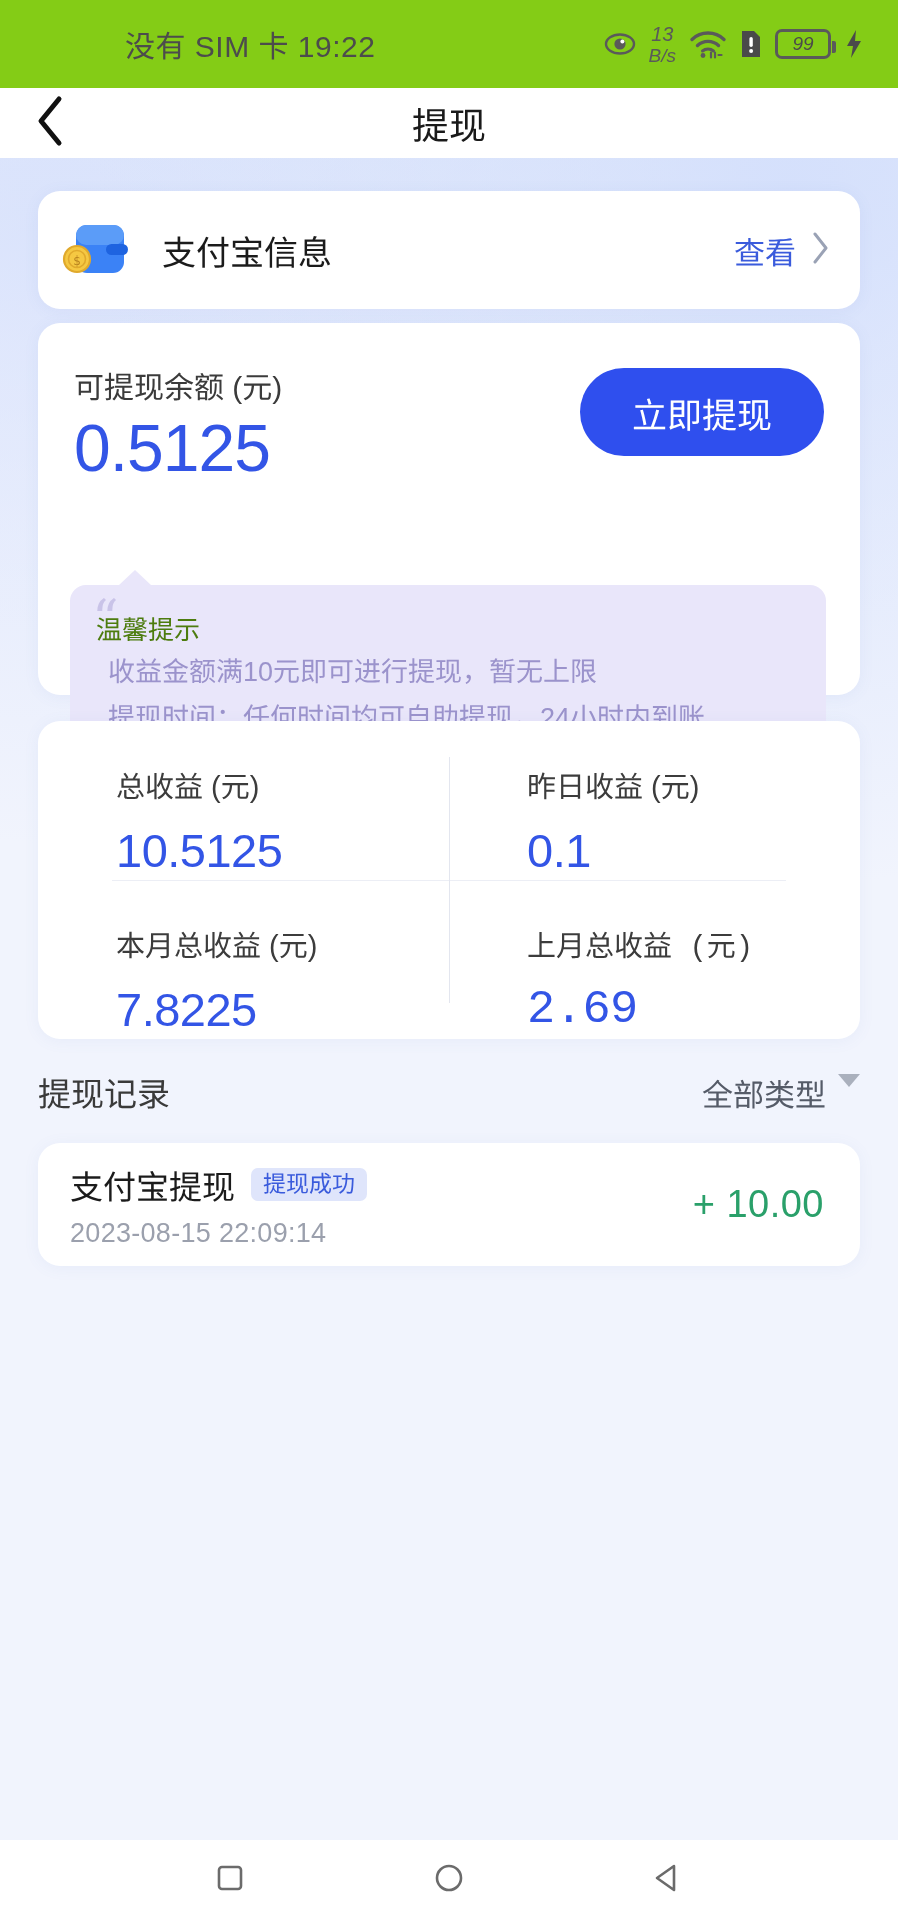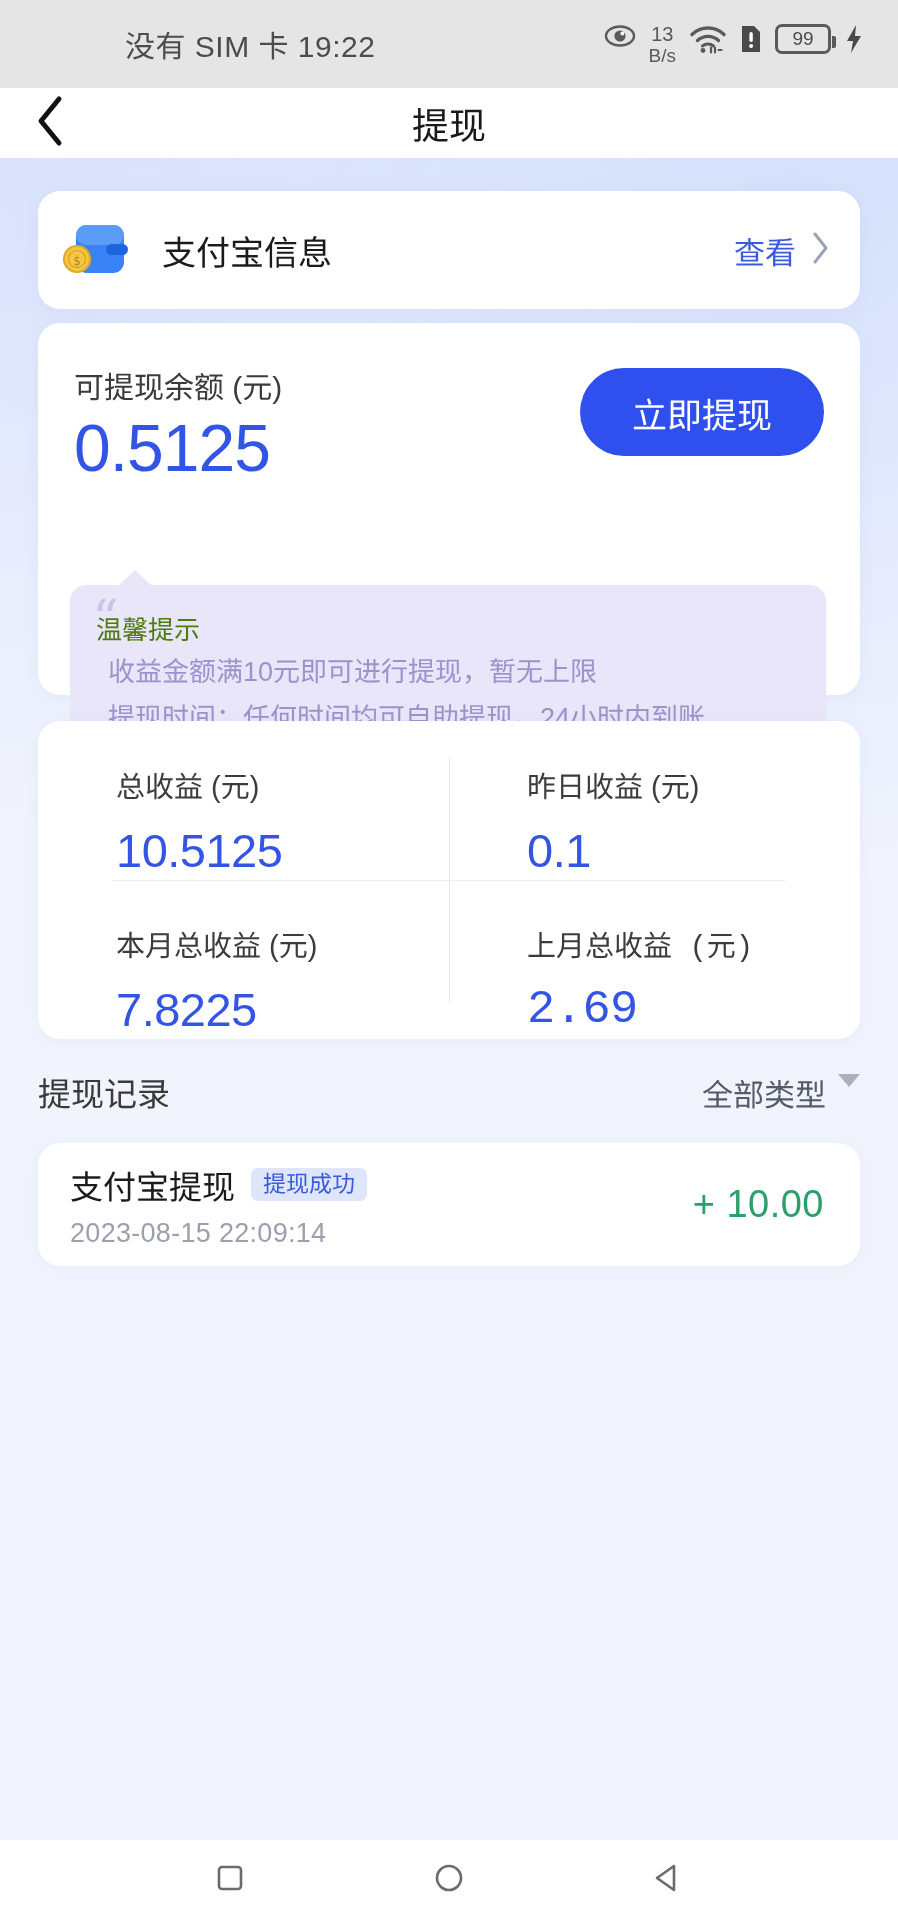--- a/index.html
+++ b/index.html
@@ -7,30 +7,30 @@
     width:898px; height:1920px;
     font-family:"Liberation Sans","DejaVu Sans",sans-serif;
     background:#ffffff;
     overflow:hidden;
   }
   .phone { position:relative; width:898px; height:1920px; background:#ffffff; }
 
   
   .statusbar {
     position:absolute; top:0; left:0; width:898px; height:88px;
-    background:#e5e5e5;
+    background:#84cc16;
     display:flex; align-items:center; justify-content:space-between;
     padding:0 34px 0 0;
   }
   .sb-left {
     display:flex; align-items:center; gap:12px;
     font-size:30px; color:#4c4c4c; letter-spacing:.5px;
     padding-left:125px;
   }
-  .sb-right { display:flex; align-items:flex-start; gap:13px; }
+  .sb-right { display:flex; align-items:center; gap:13px;font-style:italic; }
   .sb-right svg { display:block; }
   .netspeed { display:flex; flex-direction:column; align-items:center; line-height:1; }
   .netspeed .n1 { font-size:20px; color:#5a5a5a; }
   .netspeed .n2 { font-size:19px; color:#5a5a5a; margin-top:2px; }
   .battery {
     position:relative; width:56px; height:30px;
     border:3px solid #5a5a5a; border-radius:7px;
     display:flex; align-items:center; justify-content:center;
   }
   .battery::after {

